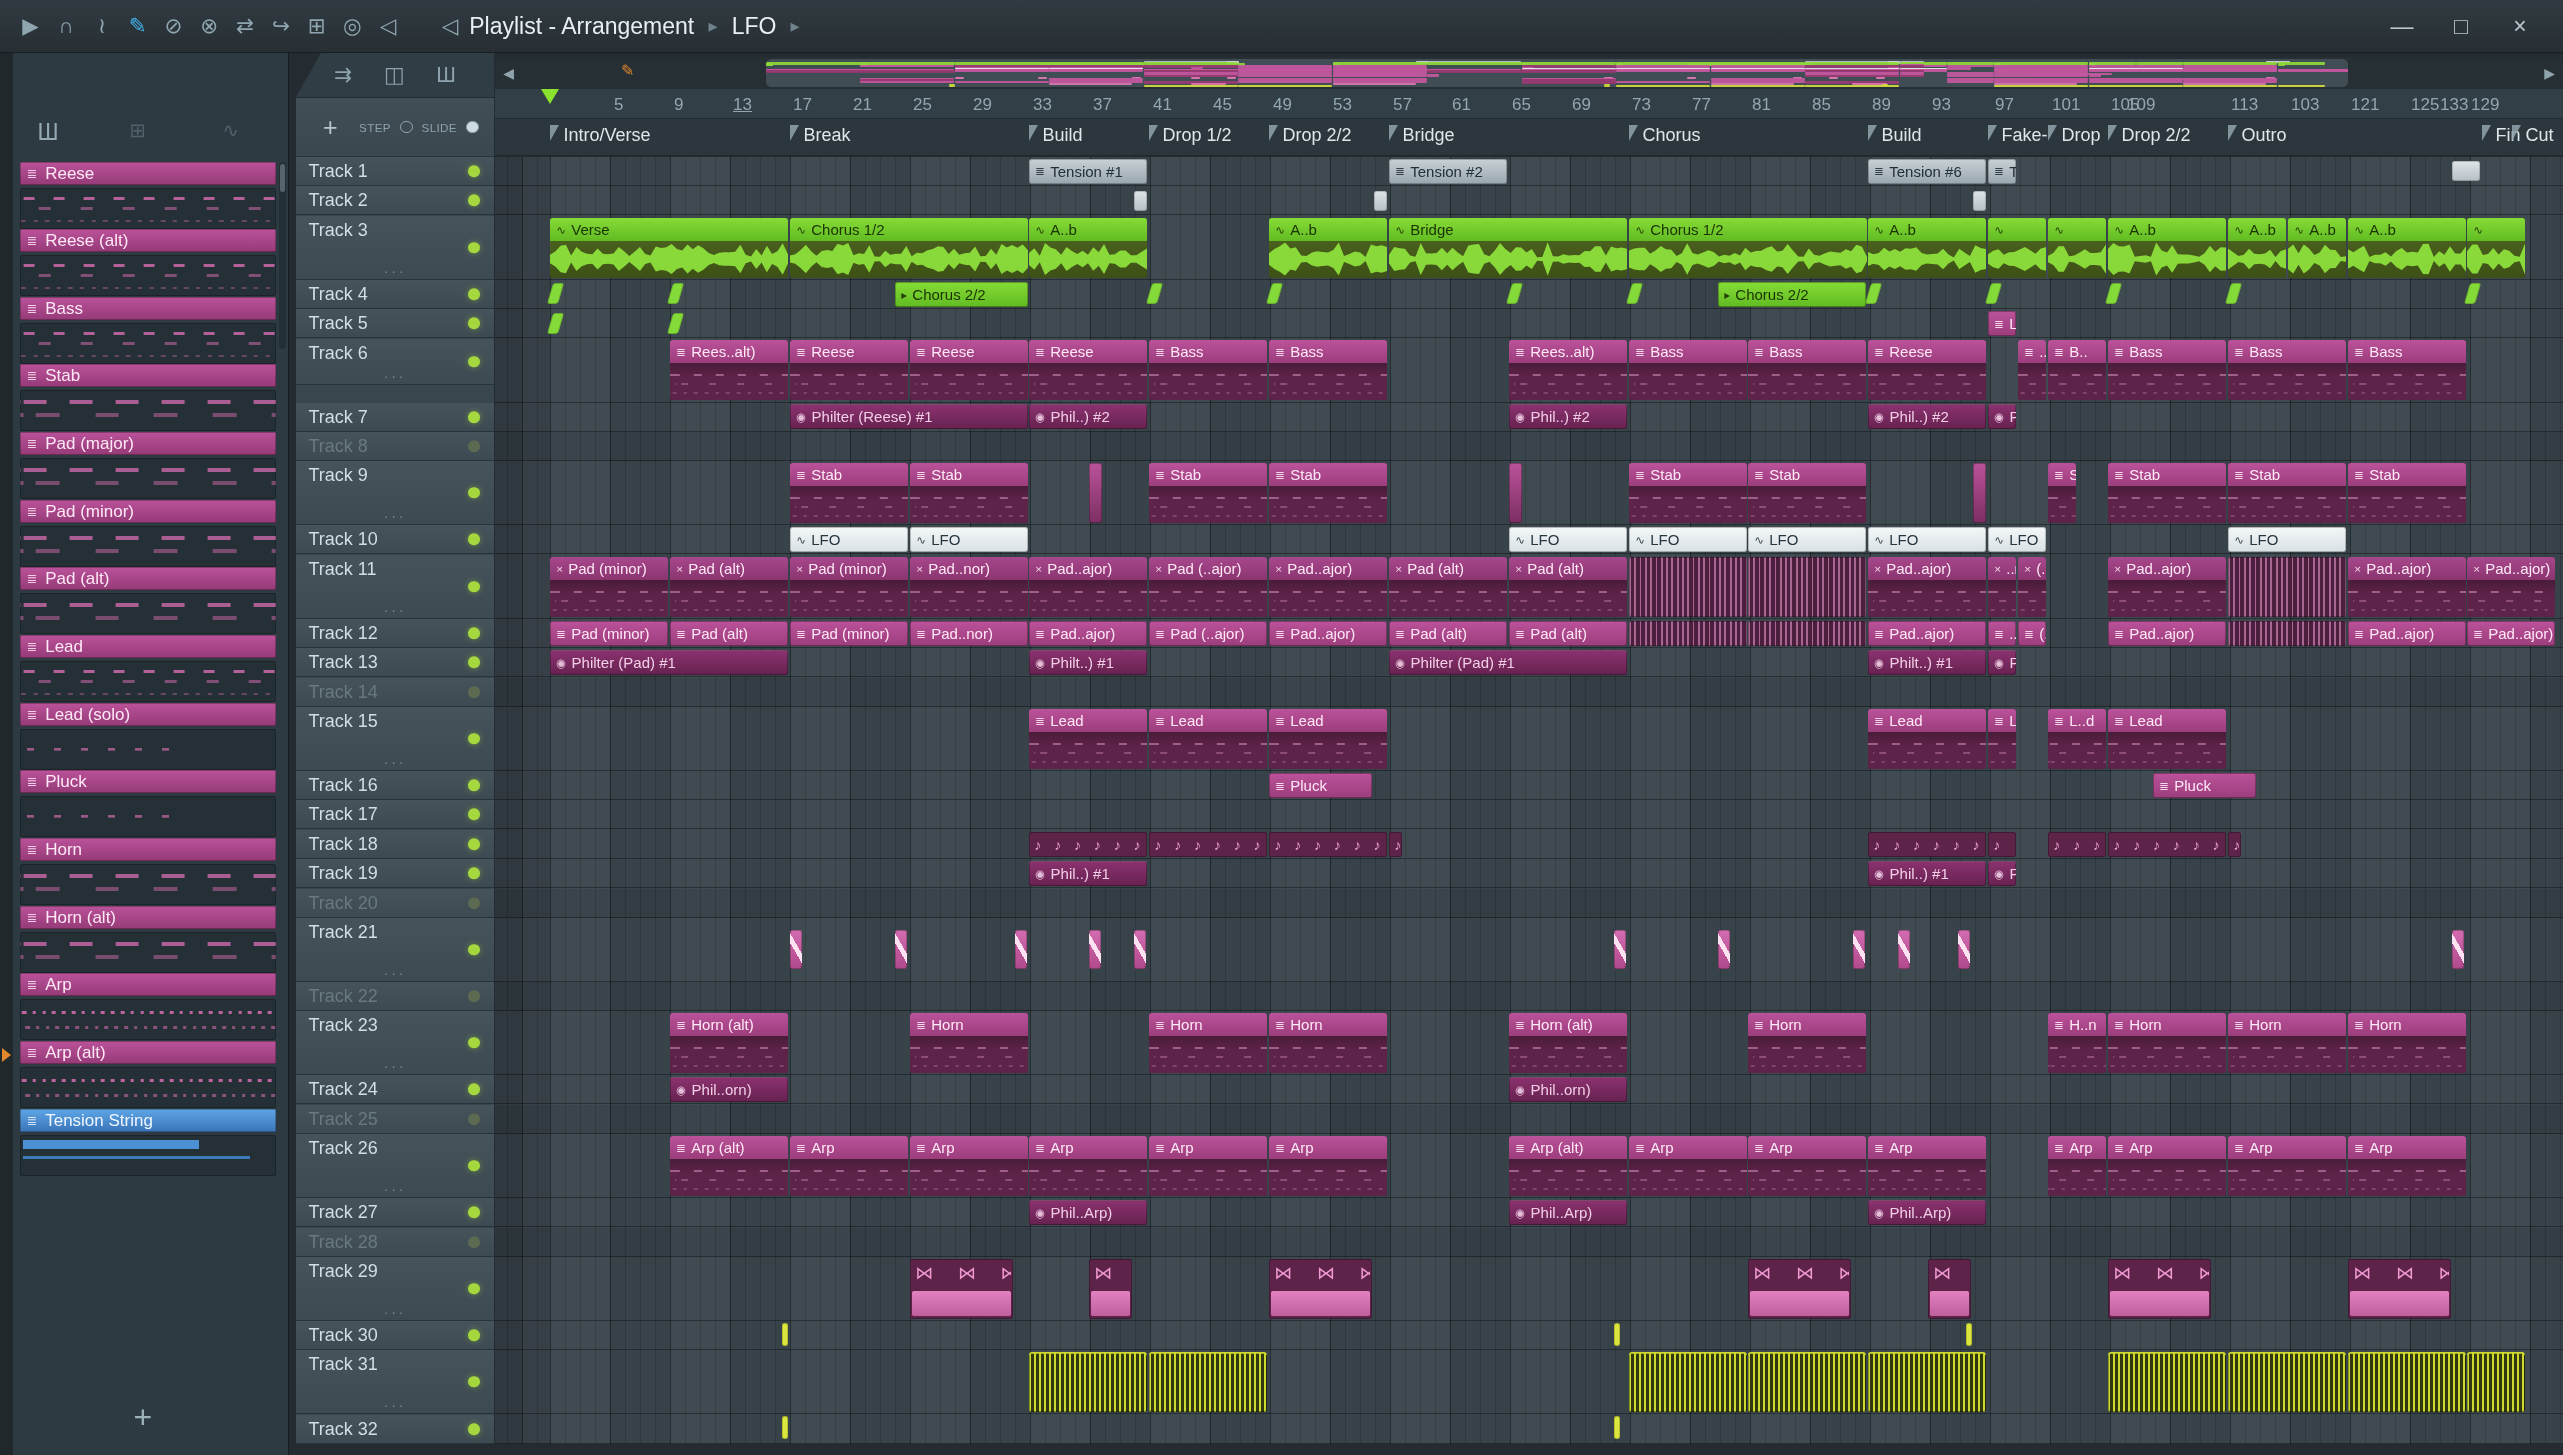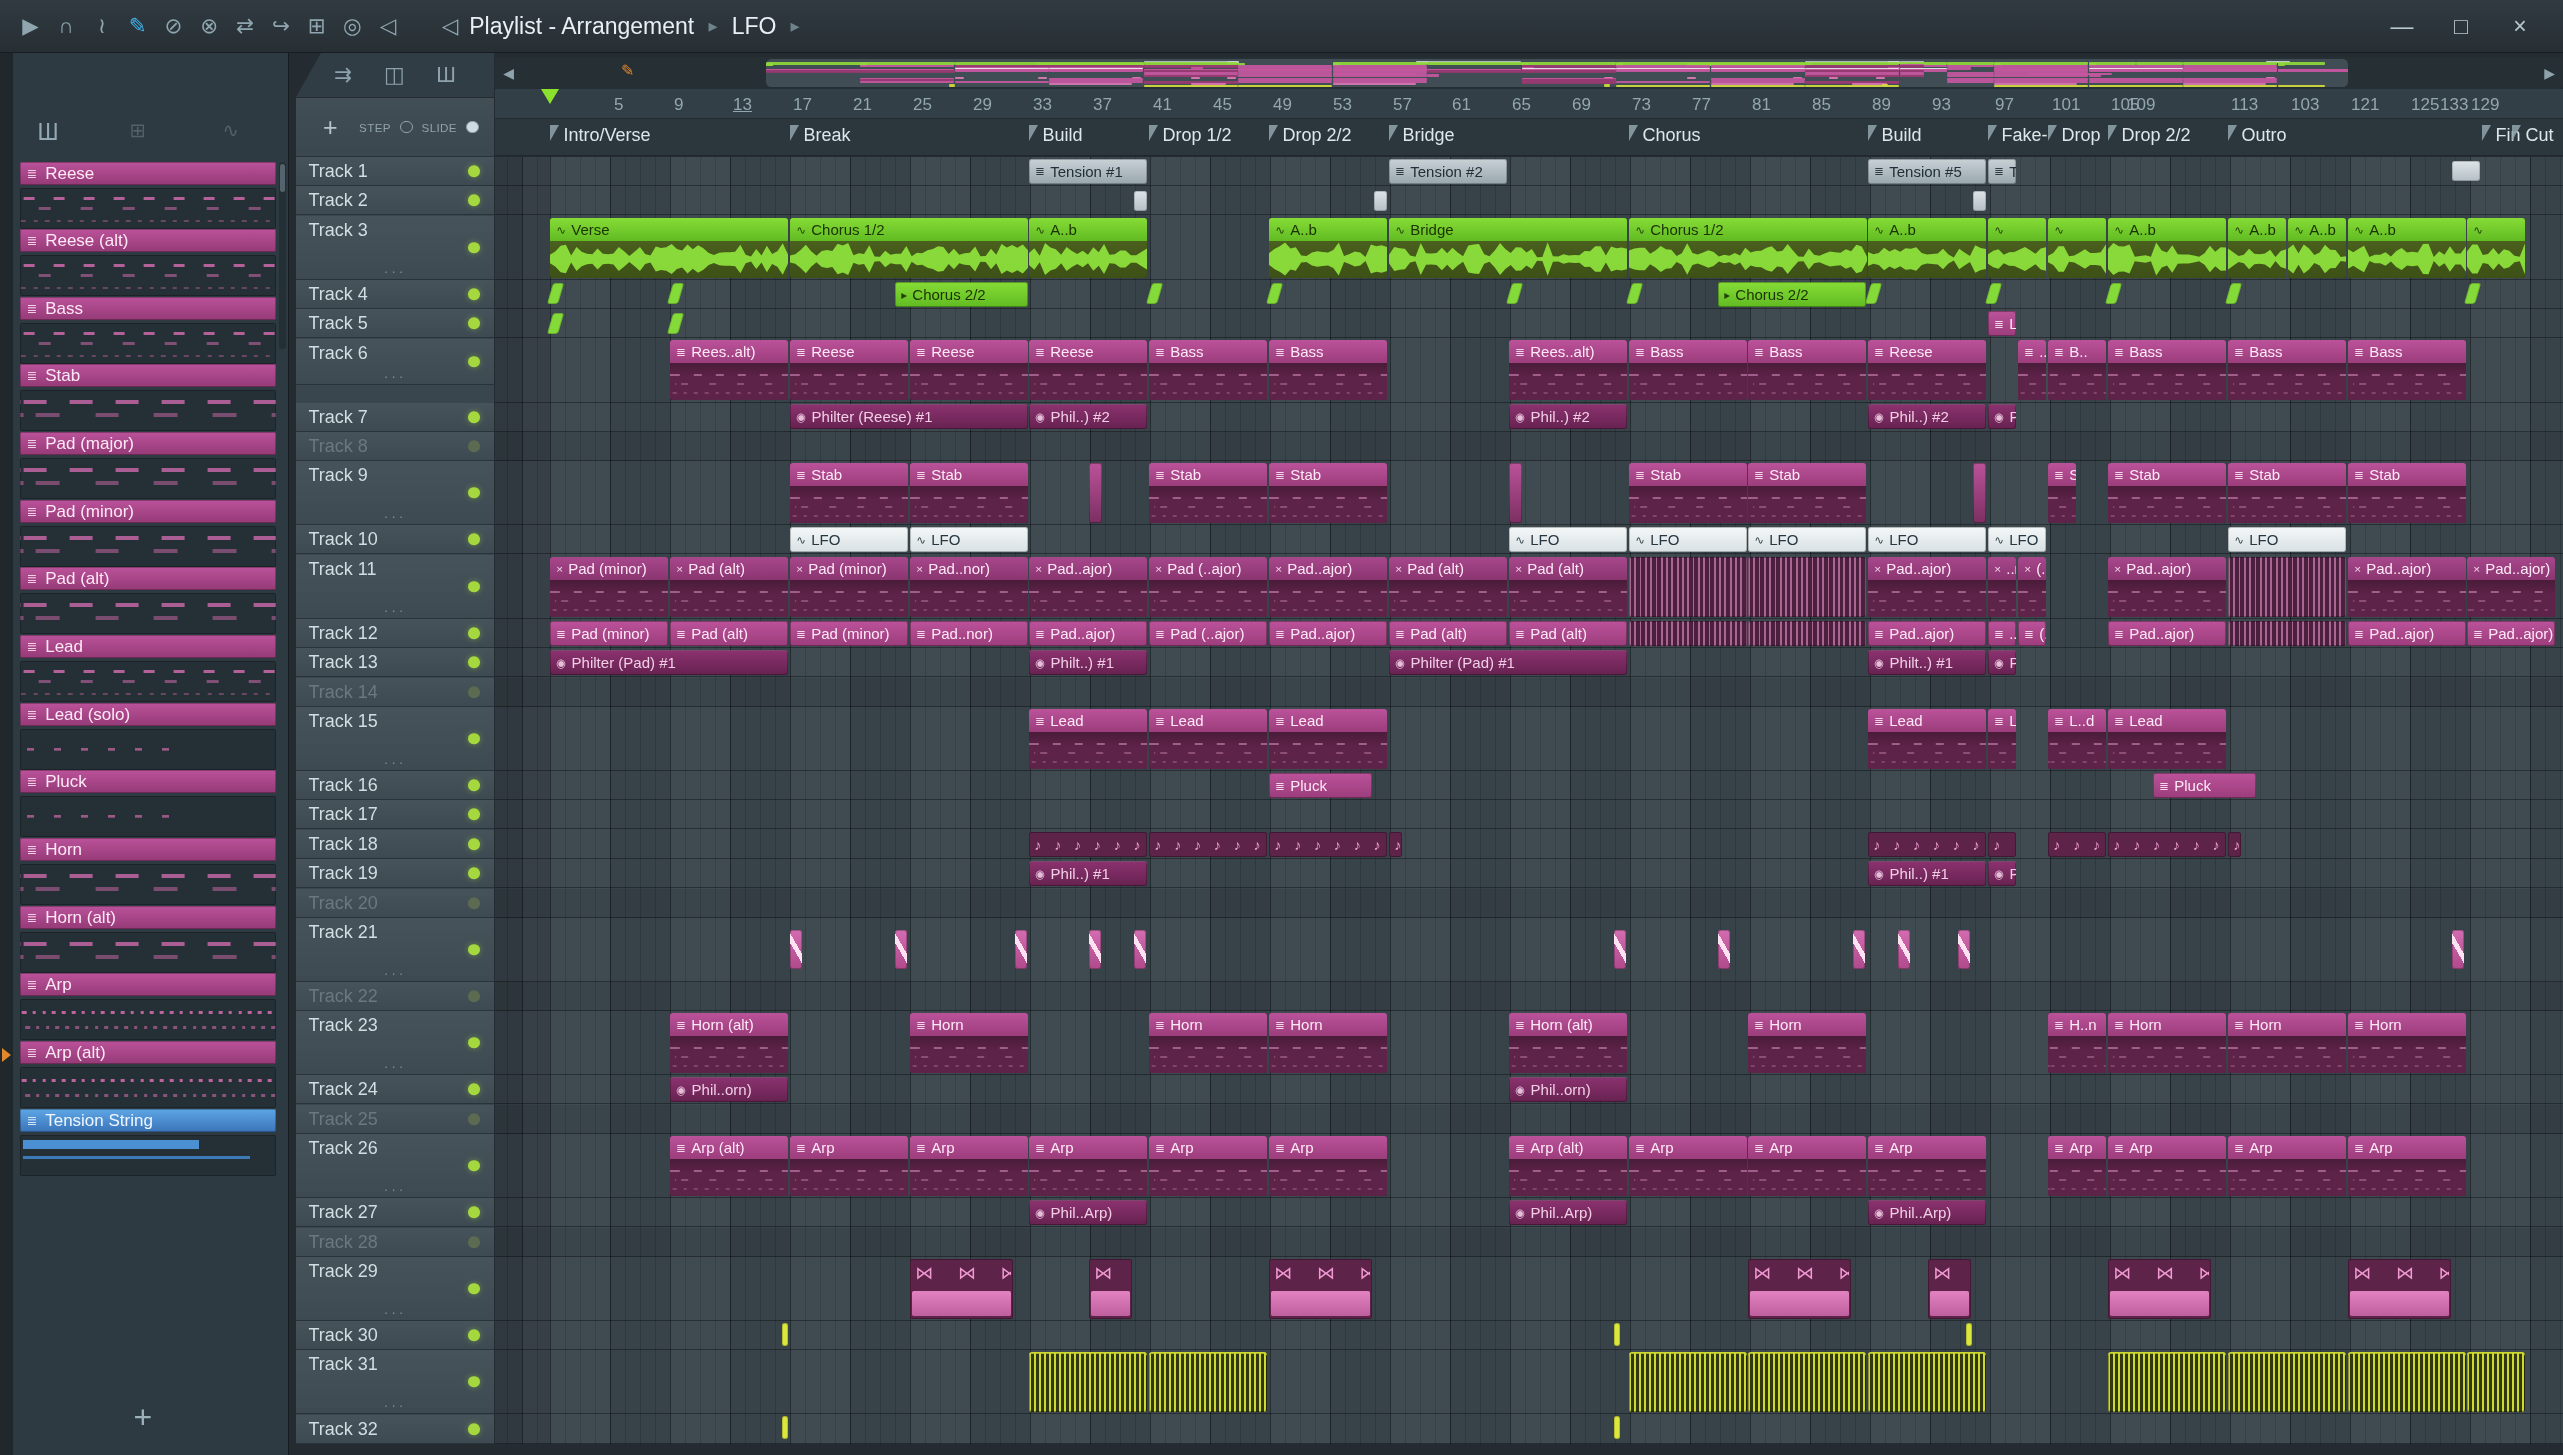--- a/index.html
+++ b/index.html
@@ -755,21 +755,21 @@
       </div>
       <div class="clip c-tn" style="left: 894px; top: 1.8px; width: 118px; height: 25px;">
         <div class="chd" style="height: 25px;">
           <span class="cic">≣</span>
           <span>Tension #2</span>
         </div>
       </div>
       <div class="clip c-tn" style="left: 1373px; top: 1.8px; width: 118px; height: 25px;">
         <div class="chd" style="height: 25px;">
           <span class="cic">≣</span>
-          <span>Tension #5</span>
+          <span>Tension #6</span>
         </div>
       </div>
       <div class="clip c-tn" style="left: 1493px; top: 1.8px; width: 28px; height: 25px;">
         <div class="chd" style="height: 25px;">
           <span class="cic">≣</span>
           <span>Te..</span>
         </div>
       </div>
       <div class="clip c-gm" style="left: 1957px; top: 4.4px; width: 28px; height: 19.6px;"></div>
       <div class="clip c-gm" style="left: 639px; top: 34px; width: 13.2px; height: 19.6px;"></div>

